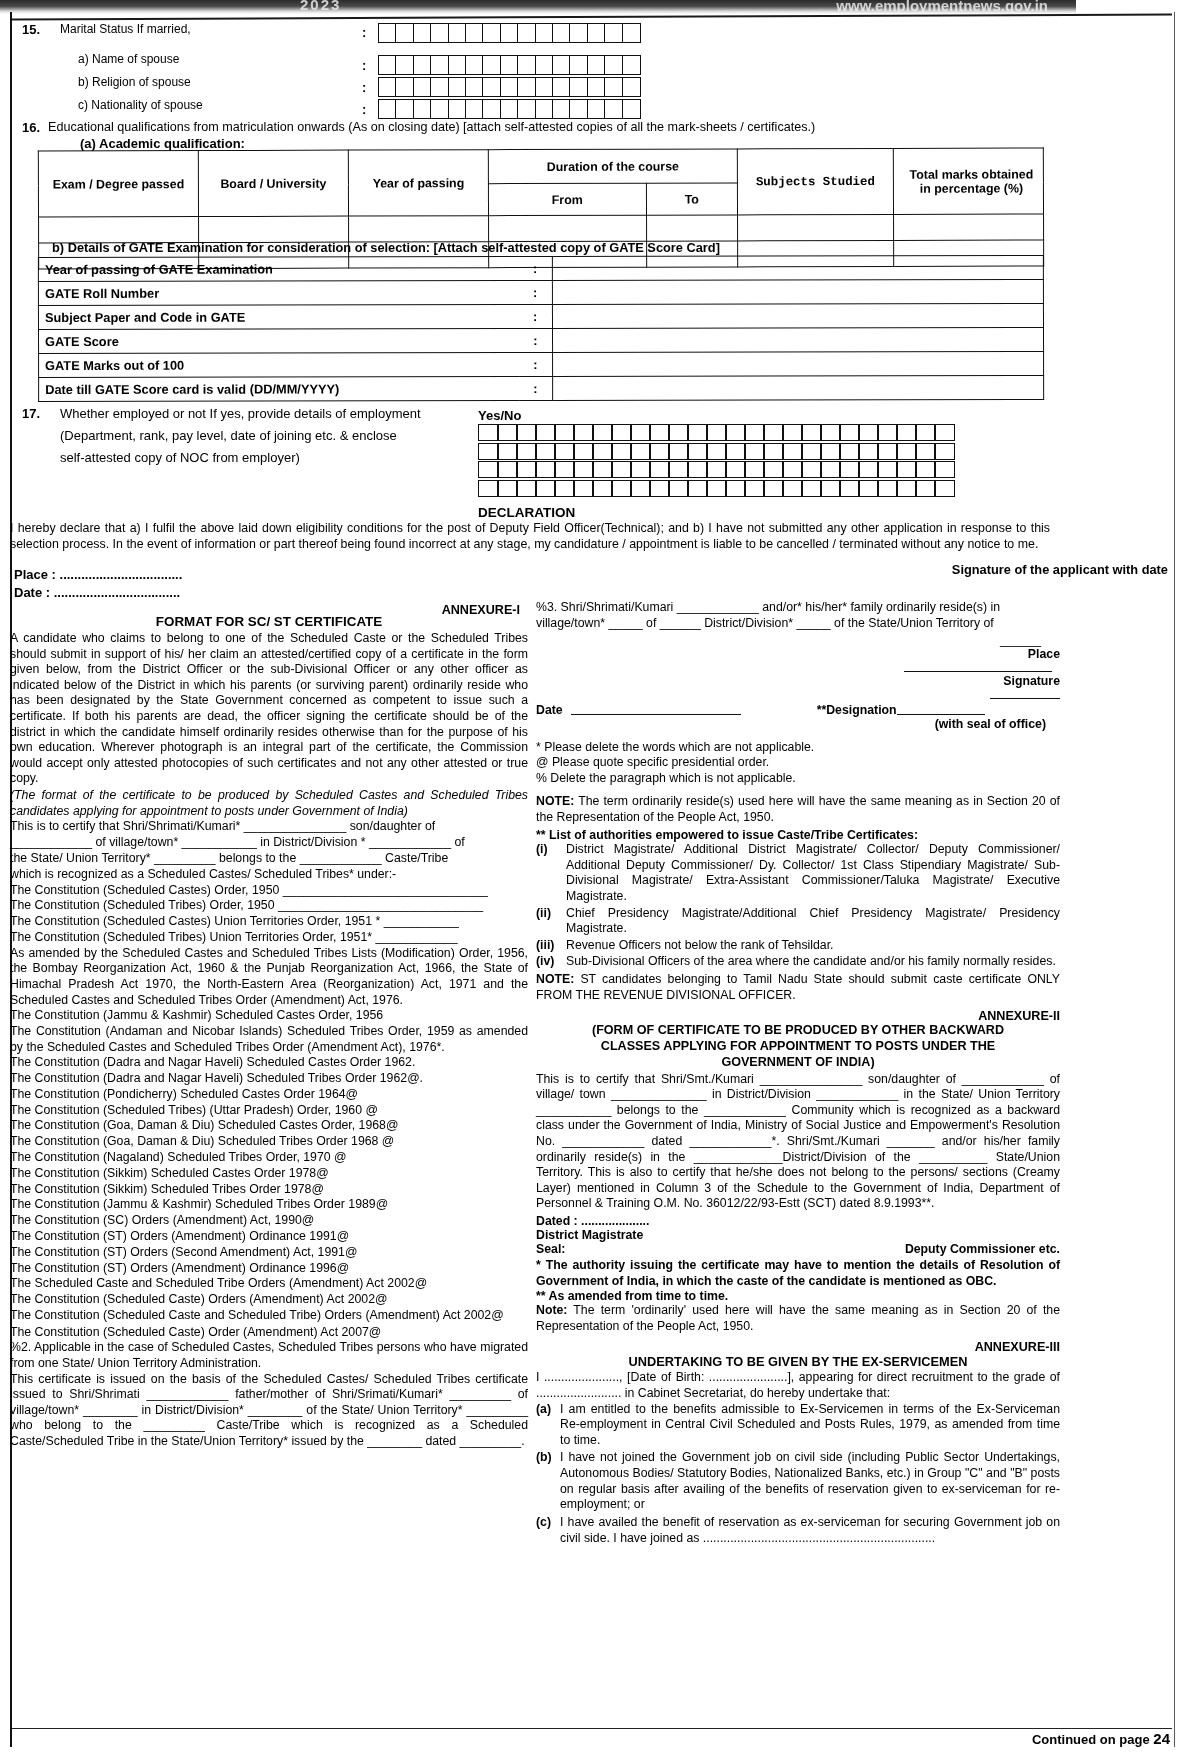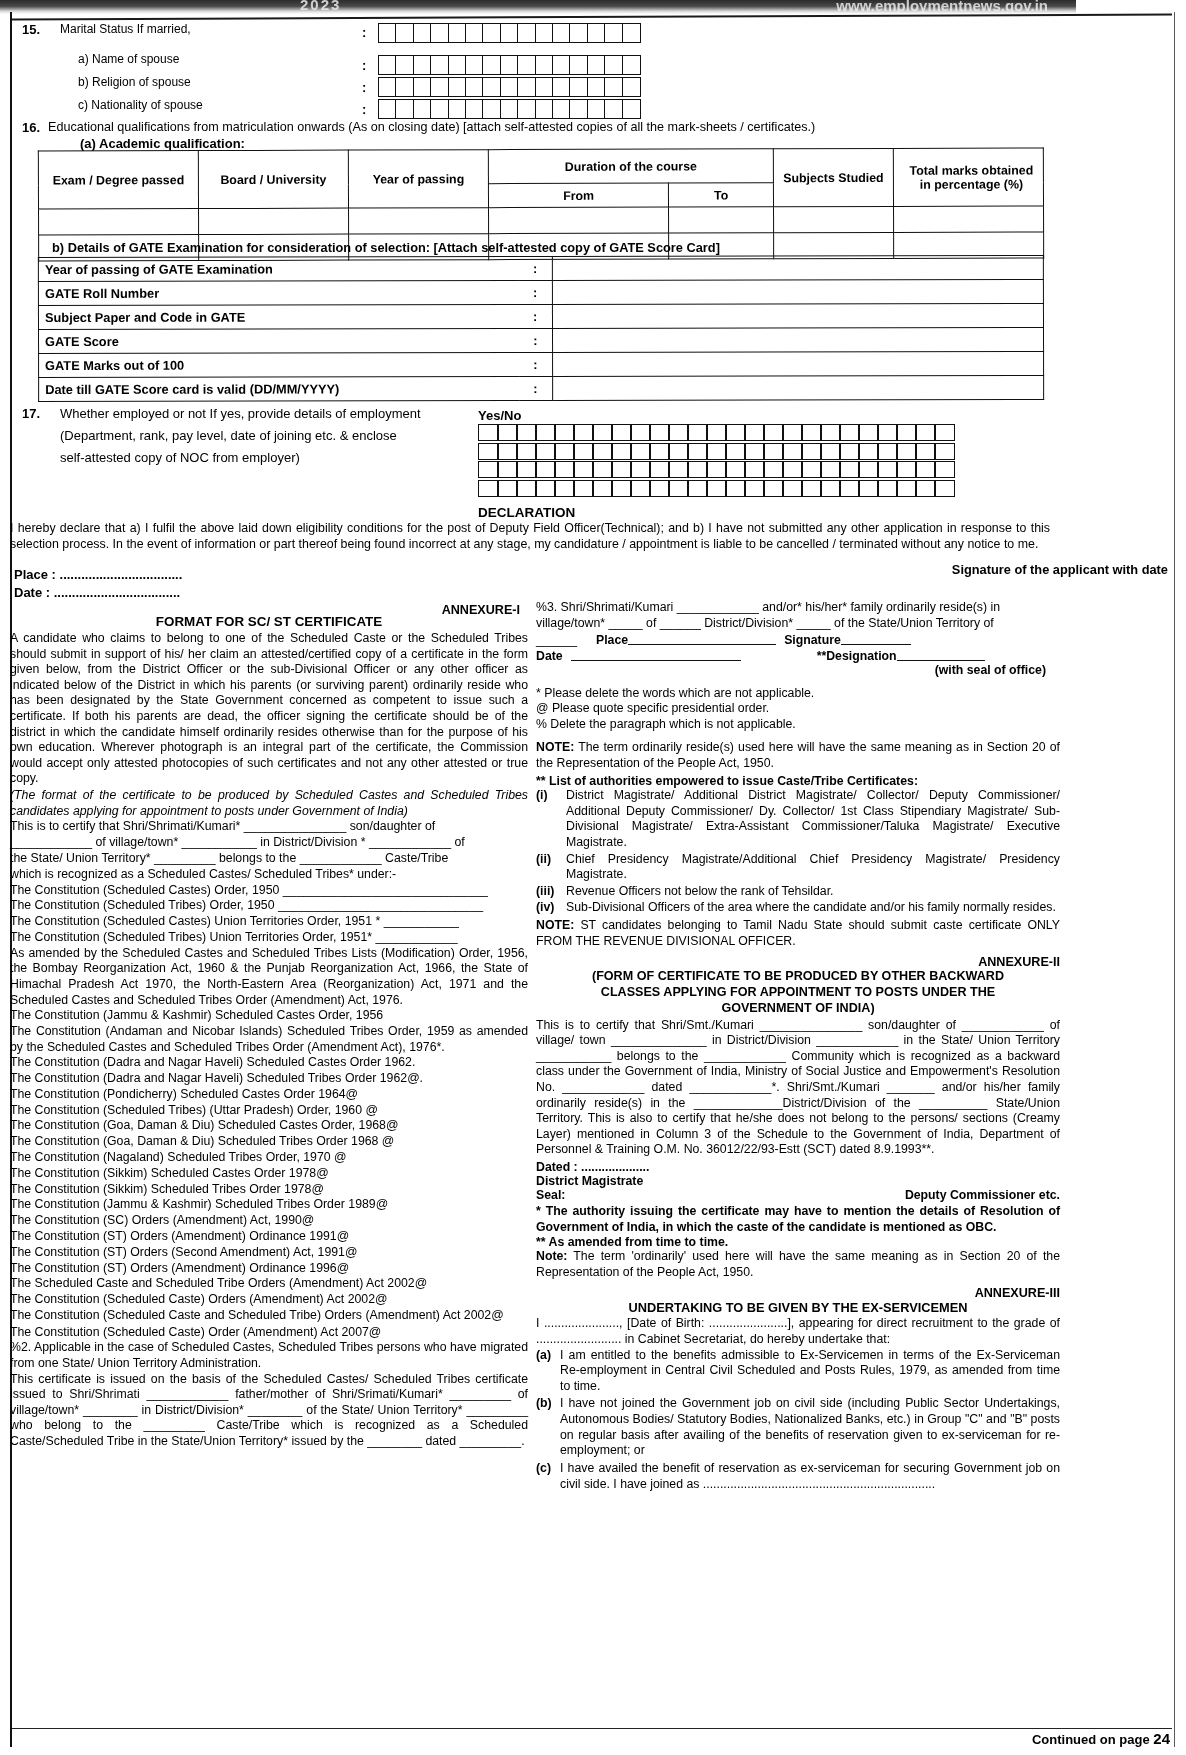--- a/index.html
+++ b/index.html
@@ -71,21 +71,21 @@
     transform:rotate(-0.18deg);
   }
   table.acad th, table.acad td {
     border:1.4px solid #111;
     padding:2px 4px;
     text-align:center;
     font-weight:bold;
   }
   table.acad th { height:34px; }
   table.acad td { height:26px; font-weight:normal; }
-  table.acad td.sub { font-weight:bold; height:24px; }
+  table.acad td.sub { font-weight:bold; height:32px; }
 
   .gate-label {
     position:absolute; top:240px; left:52px;
     font-size:12.8px; font-weight:bold;
   }
   table.gate {
     position:absolute; top:256px; left:38px;
     width:1006px; border-collapse:collapse;
     font-size:12.8px;
     transform:rotate(-0.12deg);
@@ -243,21 +243,21 @@
     <div class="suba" style="margin-left:58px;">(a) Academic qualification:</div>
   </div>
 
   <table class="acad">
     <tbody>
         <tr>
       <th rowspan="2" style="width:160px;text-align:center;">Exam / Degree passed</th>
       <th rowspan="2" style="width:150px;">Board / University</th>
       <th rowspan="2" style="width:140px;">Year of passing</th>
       <th colspan="2" style="width:270px;">Duration of the course</th>
-      <th rowspan="2" style="width:120px;">Subjects Studied</th>
+      <th rowspan="2" style="width:156px;font-family:Liberation Mono, monospace;">Subjects Studied</th>
       <th rowspan="2" style="width:150px;padding-left:10px;">Total marks obtained in percentage (%)</th>
     </tr>
     <tr>
       <td class="sub">From</td>
       <td class="sub">To</td>
     </tr>
     <tr>
       <td></td>
           <td></td>
           <td></td>
@@ -485,21 +485,21 @@
     <div class="para">The Constitution (Scheduled Caste and Scheduled Tribe) Orders (Amendment) Act 2002@</div>
     <div class="lines" style="margin-top:1px;">The Constitution (Scheduled Caste) Order (Amendment) Act 2007@</div>
     <div class="para">%2. Applicable in the case of Scheduled Castes, Scheduled Tribes persons who have migrated from one State/ Union Territory Administration.</div>
     <div class="para">This certificate is issued on the basis of the Scheduled Castes/ Scheduled Tribes certificate issued to Shri/Shrimati ____________ father/mother of Shri/Srimati/Kumari* _________ of village/town* ________ in District/Division* ________ of the State/ Union Territory* _________ who belong to the _________ Caste/Tribe which is recognized as a Scheduled Caste/Scheduled Tribe in the State/Union Territory* issued by the ________ dated _________.</div>
   </div>
 
   <div class="colR">
     <div class="lines">%3. Shri/Shrimati/Kumari ____________ and/or*  his/her* family ordinarily reside(s) in</div>
     <div class="lines">village/town* _____ of ______ District/Division* _____ of the State/Union Territory of</div>
 
-    <div style="display:flex;align-items:flex-end;font-size:12.3px;margin-top:1px;">
+    <div style="display:flex;align-items:flex-end;font-size:12.3px;margin-top:1px;flex-direction:column;">
       <span style="width:60px;">______</span>
       <span class="b">Place</span>
       <span class="u" style="width:148px;margin:0 8px 2px 0;"></span>
       <span class="b">Signature</span>
       <span class="u" style="width:70px;margin-bottom:2px;"></span>
     </div>
     <div style="display:flex;align-items:flex-end;font-size:12.3px;margin-top:2px;">
       <span class="b">Date</span>
       <span class="u" style="width:170px;margin:0 0 2px 8px;"></span>
       <span class="b" style="margin-left:76px;">**Designation</span>

